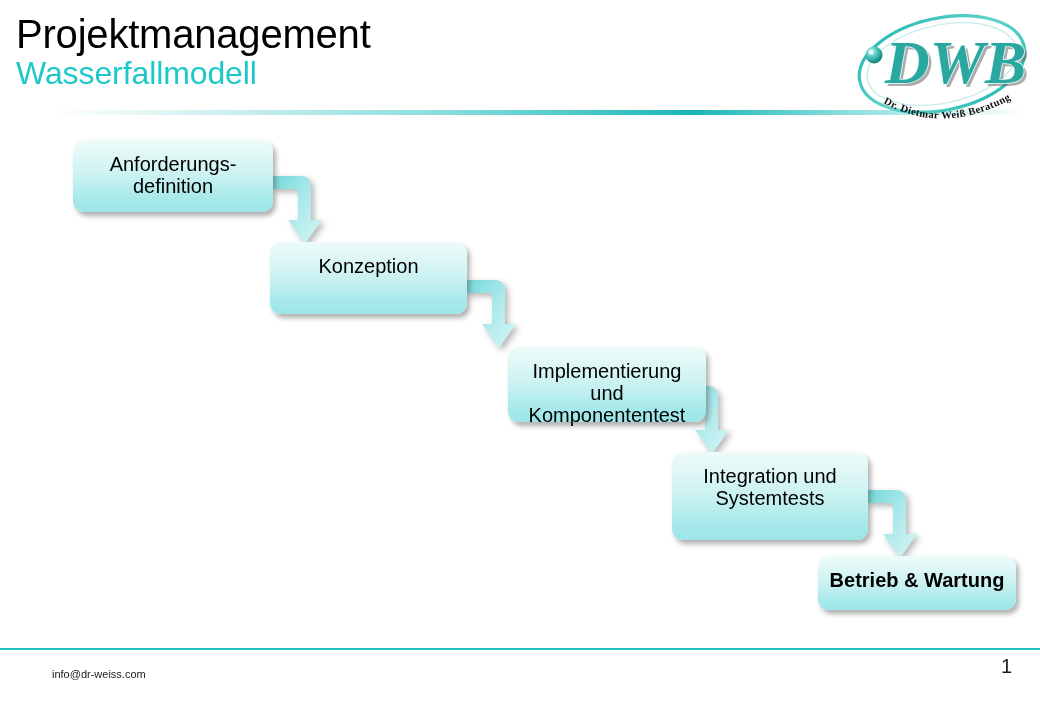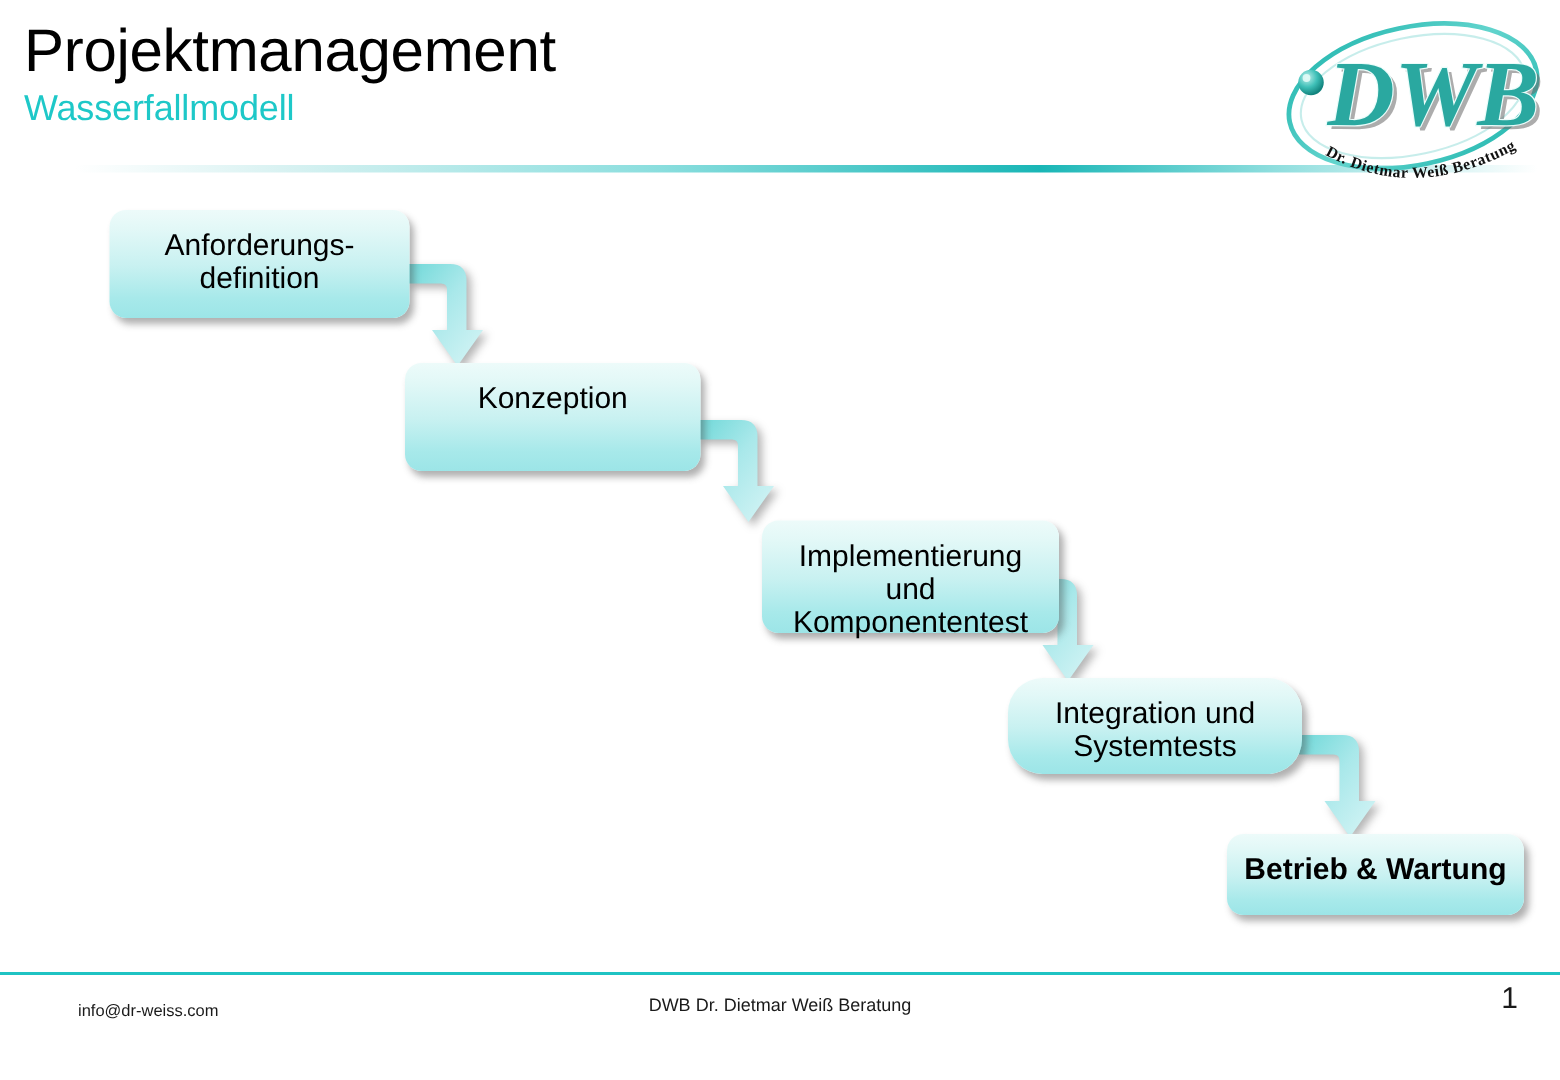--- a/index.html
+++ b/index.html
@@ -29,21 +29,21 @@
   }
   #slide-title {
     font-size: 40px;
     line-height: 40px;
     color: #000000;
     font-weight: 400;
     letter-spacing: -0.2px;
     white-space: nowrap;
   }
   #slide-subtitle {
-    font-size: 24px;
+    font-size: 32px;
     line-height: 34px;
     color: #1ec8c8;
     font-weight: 400;
     letter-spacing: -0.1px;
     white-space: nowrap;
     margin-top: 2px;
   }
   #header-rule {
     position: absolute;
     left: 50px;
@@ -242,29 +242,28 @@
   <div class="flow-box" style="left:270px; top:242px; width:197px; height:72px;">
     <div class="box-label">Konzeption</div>
   </div>
 
   <div class="flow-box" style="left:508px; top:347px; width:198px; height:75px;">
     <div class="box-label">Implementierung
 und
 Komponententest</div>
   </div>
 
-  <div class="flow-box" style="left:672px; top:452px; width:196px; height:64px;border-radius:23px;">
+  <div class="flow-box" style="left:672px; top:452px; width:196px; height:88px;">
     <div class="box-label">Integration und
 Systemtests</div>
   </div>
 
   <div class="flow-box" style="left:818px; top:556px; width:198px; height:54px;font-weight:bold;">
     <div class="box-label">Betrieb &amp; Wartung</div>
   </div>
 
   <div id="footer-rule"></div>
   <div id="footer-email">info@dr-weiss.com</div>
   <div id="footer-center">
-    <div>DWB Dr. Dietmar Weiß Beratung</div>
   </div>
   <div id="page-number">1</div>
 
 </div>
 
 </body></html>

